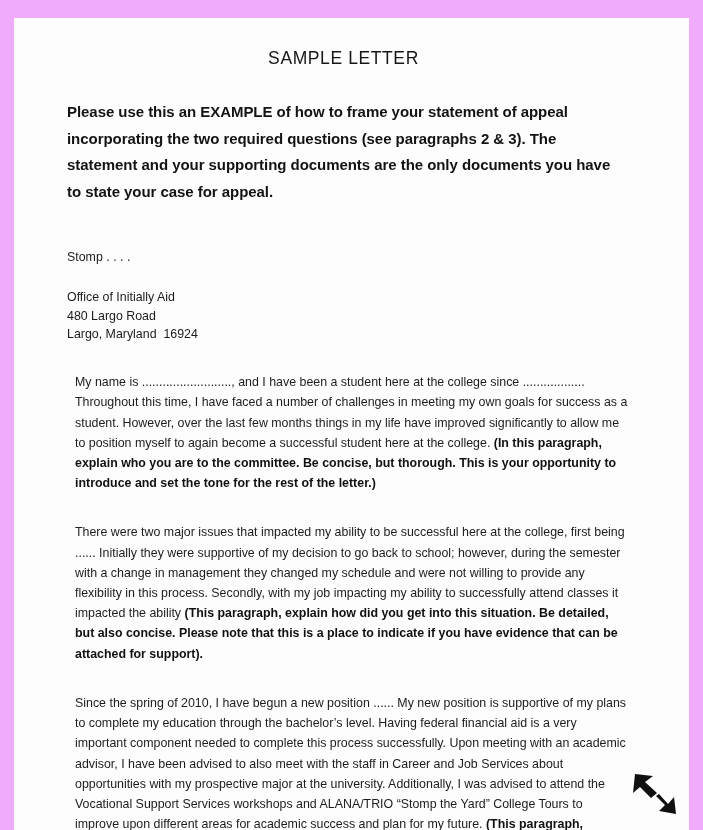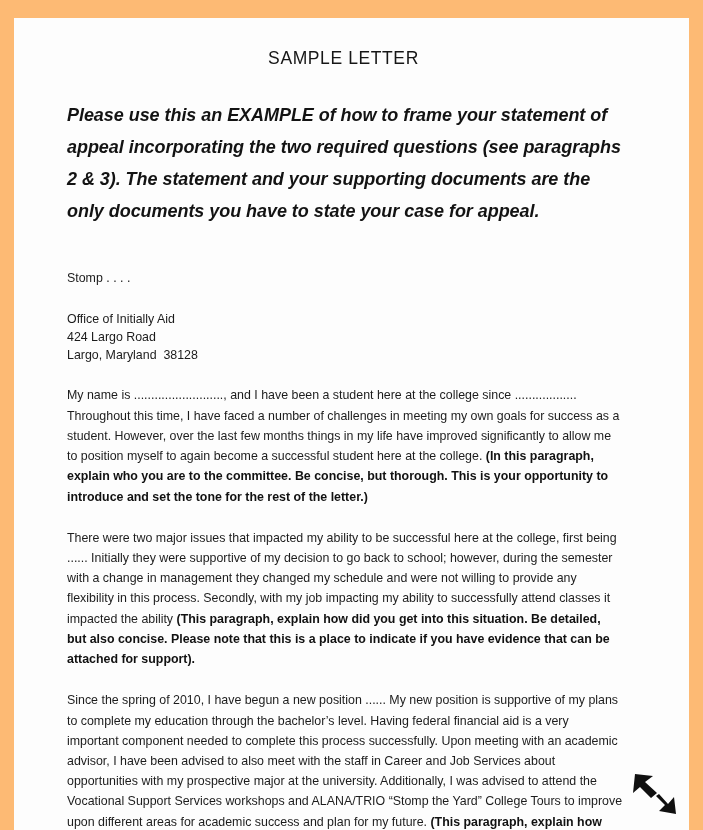--- a/index.html
+++ b/index.html
@@ -11,21 +11,21 @@
     width: 703px;
     height: 830px;
     overflow: hidden;
     font-family: "Liberation Sans", sans-serif;
     color: #1a1a1a;
   }
   .page {
     position: relative;
     width: 703px;
     height: 830px;
-    background: #fdba74;
+    background: #f0abfc;
     box-sizing: border-box;
   }
   
   .scan-edge {
     position: absolute;
     left: 14px;
     right: 14px;
     top: 18px;
     bottom: 0;
     background: #fdfdfd;
@@ -41,23 +41,22 @@
     font-weight: 400;
     letter-spacing: 0.6px;
     color: #161616;
     margin: 0;
     padding-top: 48px;
     padding-right: 16px;
   }
   .intro {
     margin: 0;
     padding-top: 30px;
-    font-size: 18px;
+    font-size: 15px;
     font-weight: bold;
-    font-style: italic;
     line-height: 1.78;
     letter-spacing: -0.05px;
     color: #131313;
     max-width: 556px;
   }
   .date-line {
     margin: 0;
     padding-top: 42px;
     font-size: 12.4px;
     line-height: 1.5;
@@ -72,21 +71,21 @@
   }
   .address div { white-space: pre; }
   .salutation {
     margin: 0;
     padding-top: 22px;
     font-size: 12.4px;
     line-height: 1.5;
     color: #1b1b1b;
   }
   .body-para {
-    margin: 0;
+    margin: 8px;
     padding-top: 21px;
     font-size: 12.4px;
     line-height: 1.63;
     color: #1c1c1c;
     max-width: 556px;
     text-align: left;
   }
   .body-para b { font-weight: bold; color: #111111; }
   
   .resize-arrow {
@@ -106,22 +105,22 @@
   <div class="content">
 
     <h1 class="doc-title">SAMPLE LETTER</h1>
 
     <p class="intro">Please use this an EXAMPLE of how to frame your statement of appeal incorporating the two required questions (see paragraphs 2 &amp; 3).  The statement and your supporting documents are the only documents you have to state your case for appeal.</p>
 
     <p class="date-line">Stomp . . . .</p>
 
     <div class="address">
       <div>Office of Initially Aid</div>
-      <div>424 Largo Road</div>
-      <div>Largo, Maryland  38128</div>
+      <div>480 Largo Road</div>
+      <div>Largo, Maryland  16924</div>
     </div>
 
 
     <p class="body-para"><span>My name is .........................., and I have been a student here at the college since ..................  Throughout this time, I have faced a number of challenges in meeting my own goals for success as a student.  However, over the last few months things in my life have improved significantly to allow me to position myself to again become a successful student here at the college.  </span><b>(In this paragraph, explain who you are to the committee.  Be concise, but thorough.  This is your opportunity to introduce and set the tone for the rest of the letter.)</b></p>
 
     <p class="body-para"><span>There were two major issues that impacted my ability to be successful here at the college, first being ...... Initially they were supportive of my decision to go back to school; however, during the semester with a change in management they changed my schedule and were not willing to provide any flexibility in this process.  Secondly, with my job impacting my ability to successfully attend classes it impacted the ability </span><b>(This paragraph, explain how did you get into this situation.  Be detailed, but also concise.  Please note that this is a place to indicate if you have evidence that can be attached for support).</b></p>
 
     <p class="body-para"><span>Since the spring of 2010, I have begun a new position ......  My new position is supportive of my plans to complete my education through the bachelor’s level.  Having federal financial aid is a very important component needed to complete this process successfully.  Upon meeting with an academic advisor, I have been advised to also meet with the staff in Career and Job Services about opportunities with my prospective major at the university.  Additionally, I was advised to attend the Vocational Support Services workshops and ALANA/TRIO “Stomp the Yard” College Tours to improve upon different areas for academic success and plan for my future.  </span><b>(This paragraph, explain how you improve from this situation.  Be concrete, but concise.  The above statements are very strong suggestions.)</b></p>
 
   </div>

